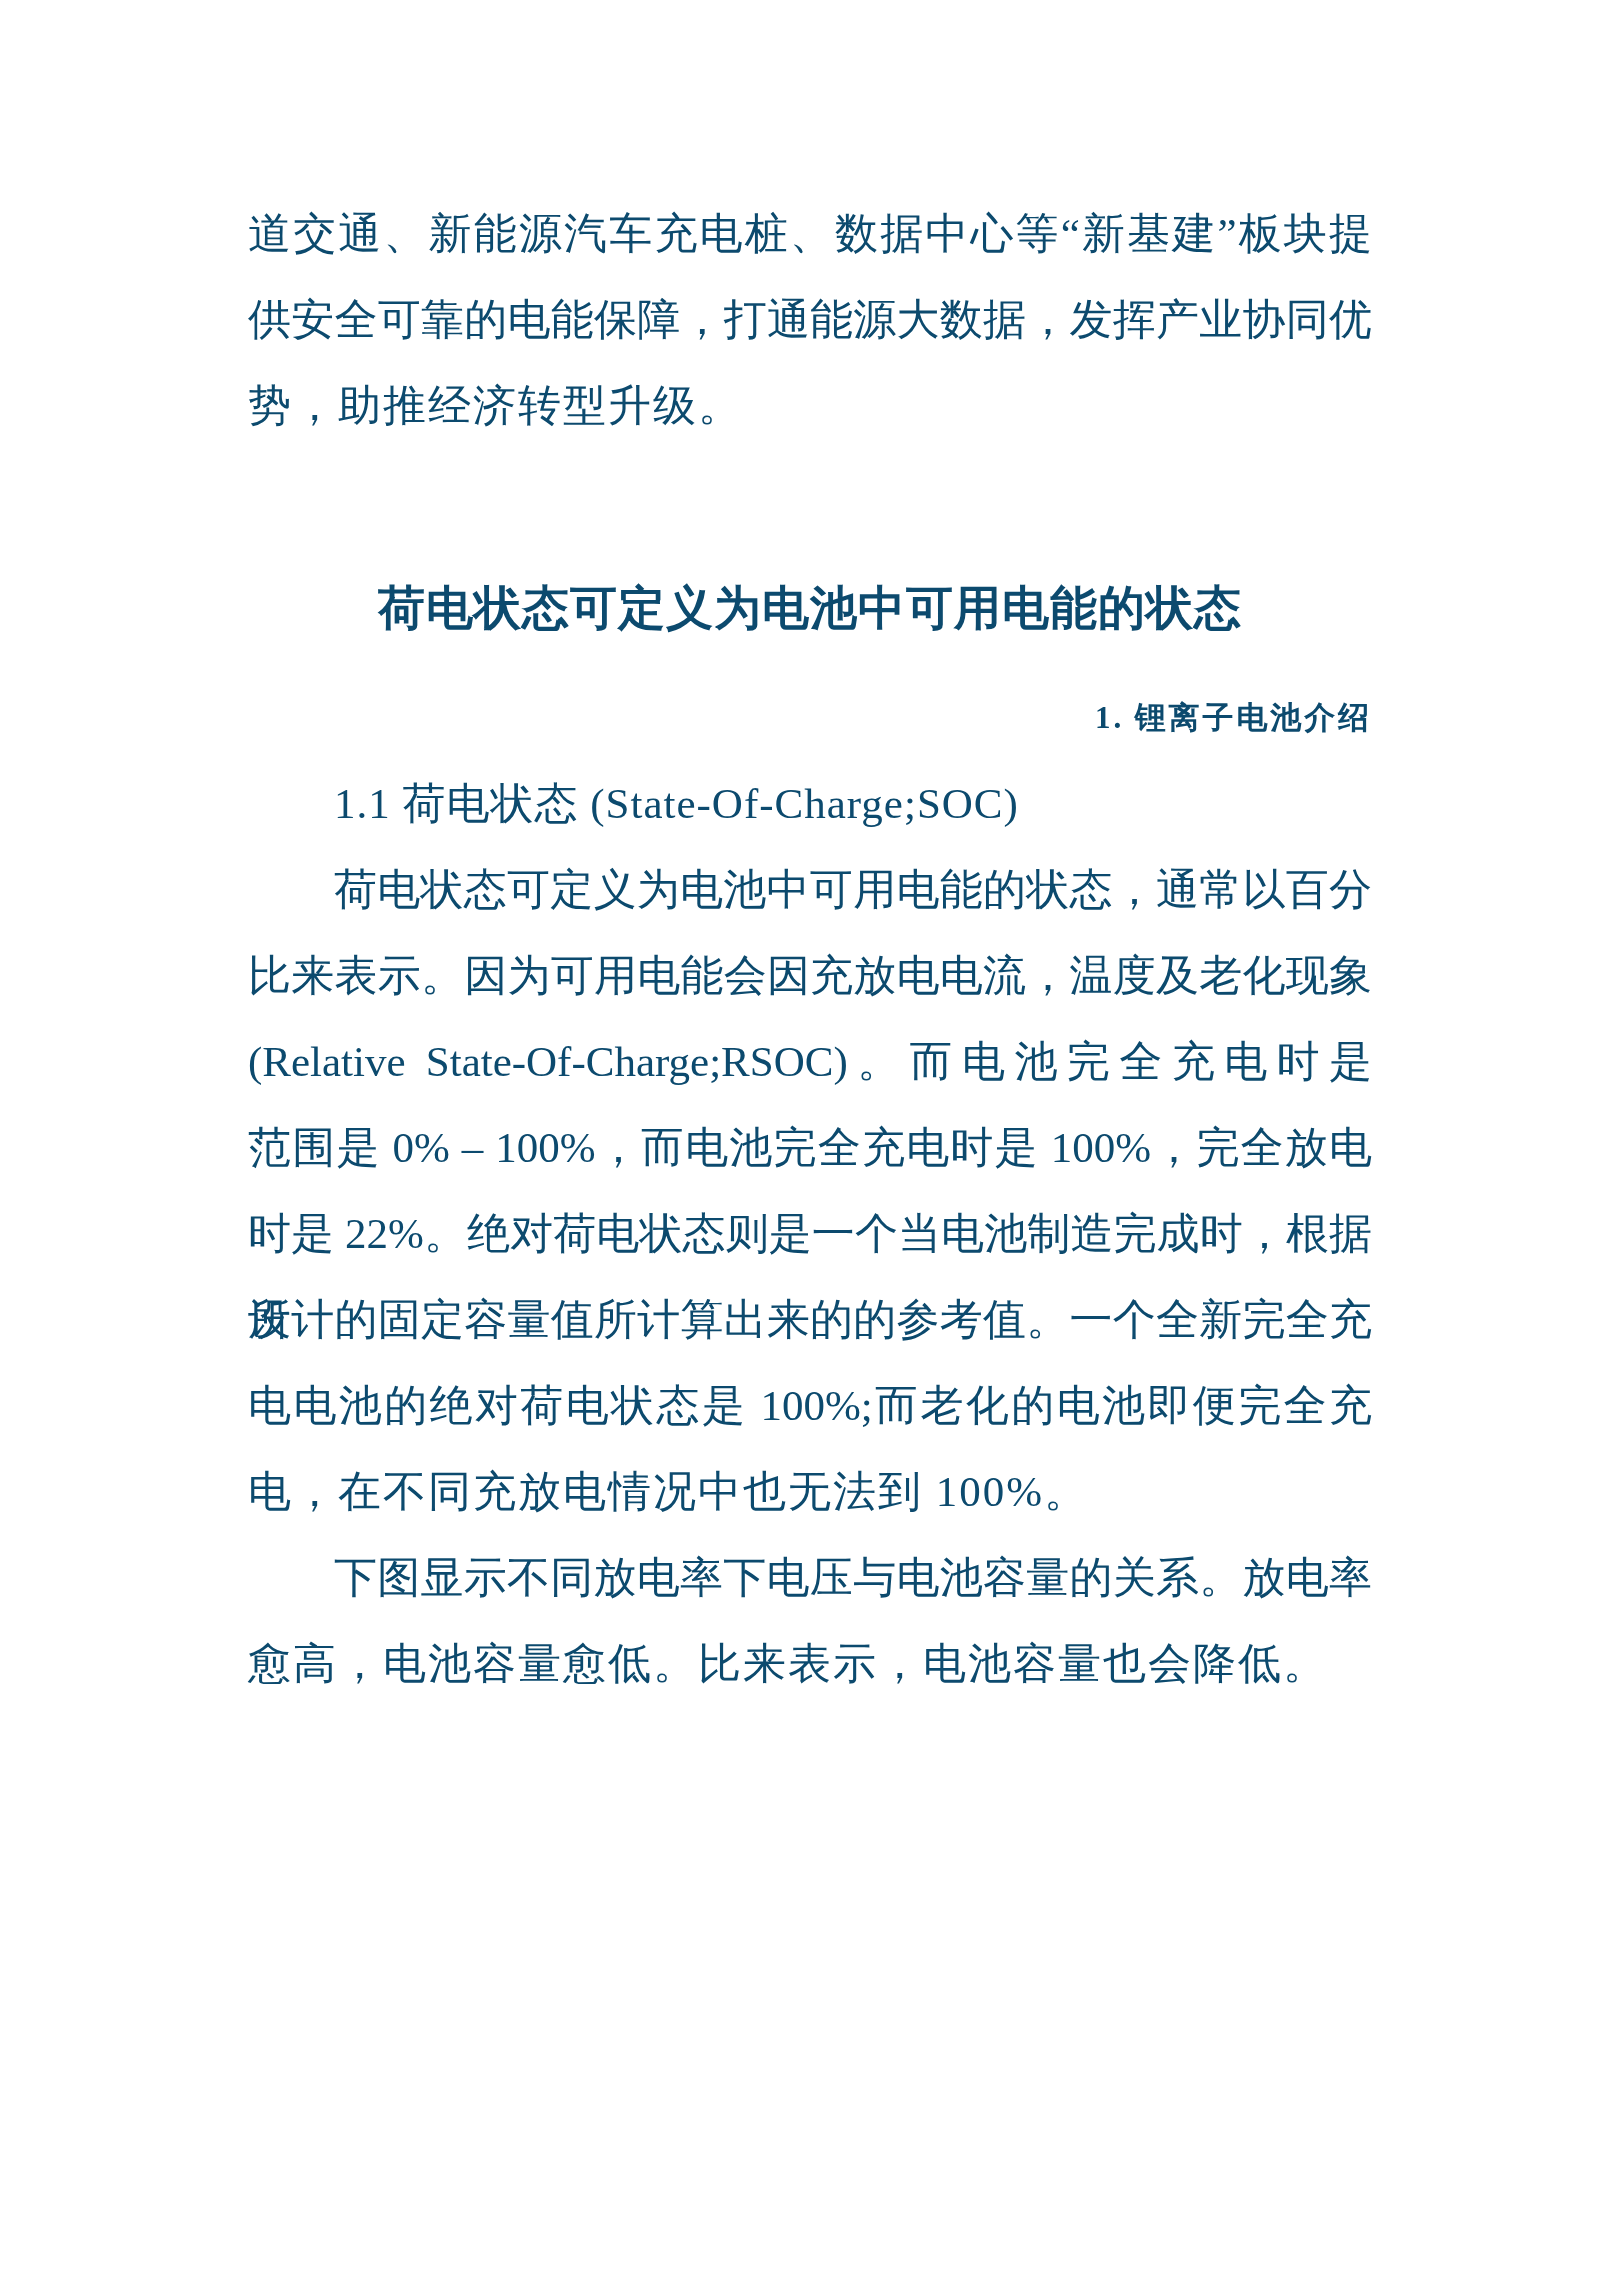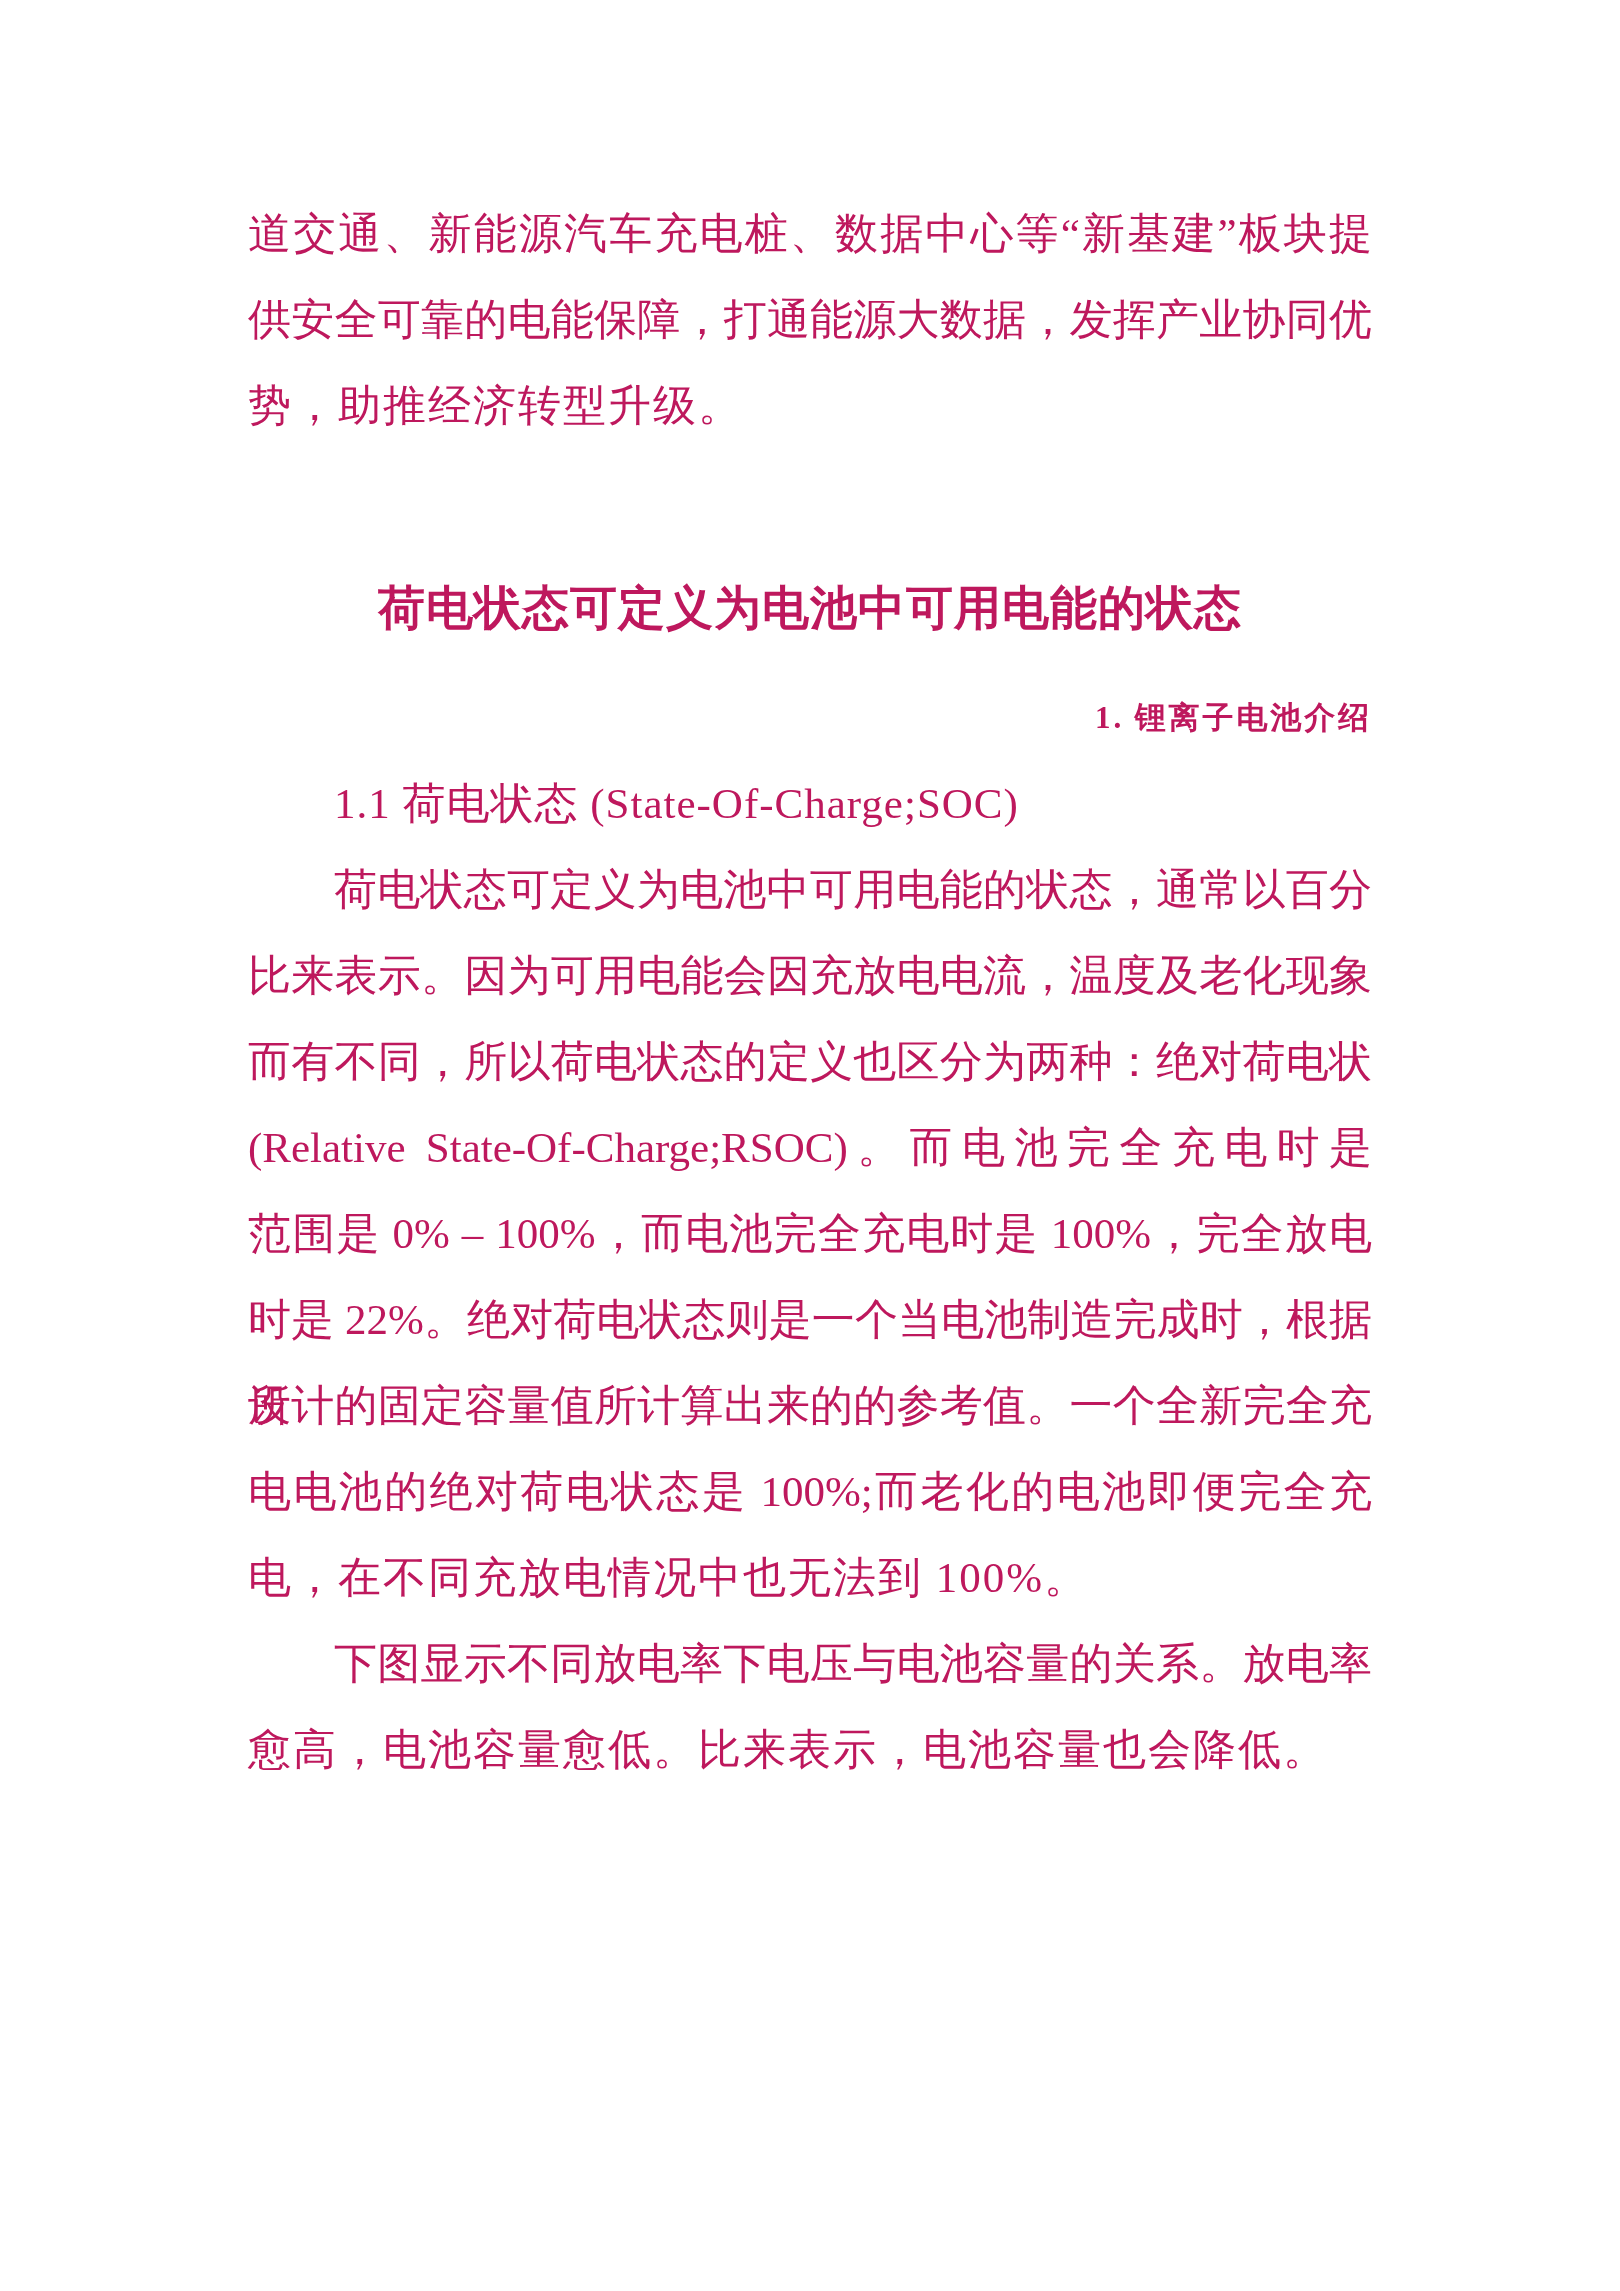--- a/index.html
+++ b/index.html
@@ -5,21 +5,21 @@
   html, body {
     margin: 0;
     padding: 0;
     background: #ffffff;
   }
   .page {
     position: relative;
     width: 1620px;
     height: 2292px;
     background: #ffffff;
-    color: #be185d;
+    color: #0c4a6e;
     overflow: hidden;
   }
   .content {
     position: absolute;
     left: 248px;
     top: 191px;
     width: 1124px;
   }
   
   .bline {
@@ -86,21 +86,20 @@
 
     <div class="doc-title">荷电状态可定义为电池中可用电能的状态</div>
 
     <div class="sec-heading">1. 锂离子电池介绍</div>
 
     <div class="subsec-heading">1.1 荷电状态 (State-Of-Charge;SOC)</div>
 
     <div>
       <div class="bline indent">荷电状态可定义为电池中可用电能的状态，通常以百分</div>
       <div class="bline">比来表示。因为可用电能会因充放电电流，温度及老化现象</div>
-      <div class="bline">而有不同，所以荷电状态的定义也区分为两种：绝对荷电状</div>
       <div class="bline">(Relative State-Of-Charge;RSOC)。而电池完全充电时是</div>
       <div class="bline">范围是 0% – 100%，而电池完全充电时是 100%，完全放电</div>
       <div class="bline">时是 22%。绝对荷电状态则是一个当电池制造完成时，根据所</div>
       <div class="bline">设计的固定容量值所计算出来的的参考值。一个全新完全充</div>
       <div class="bline">电电池的绝对荷电状态是 100%;而老化的电池即便完全充</div>
       <div class="bline last">电，在不同充放电情况中也无法到 100%。</div>
     </div>
 
     <div>
       <div class="bline indent">下图显示不同放电率下电压与电池容量的关系。放电率</div>

